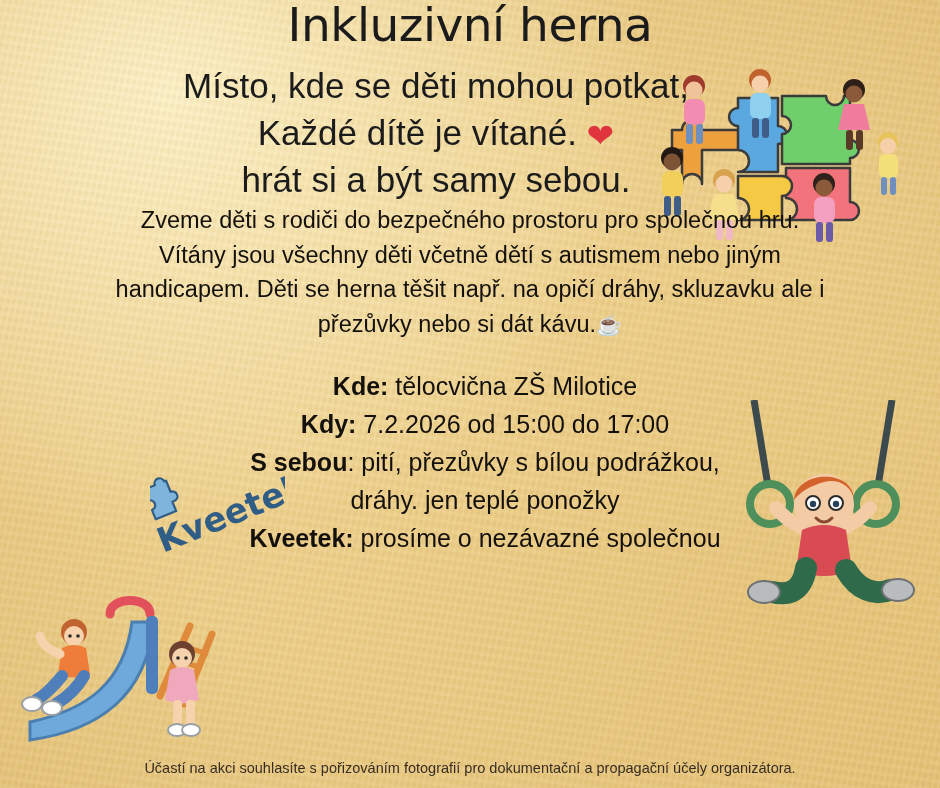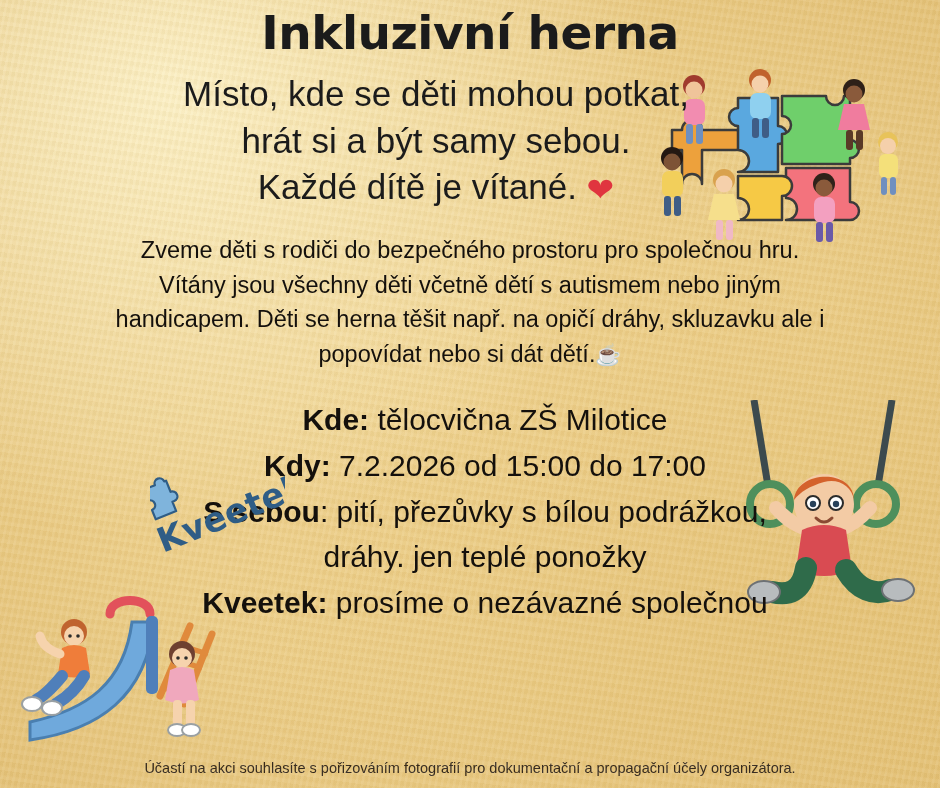--- a/index.html
+++ b/index.html
@@ -30,25 +30,25 @@
     background:
       repeating-linear-gradient(102deg, rgba(255,255,255,0.06) 0px, rgba(255,255,255,0.06) 2px, rgba(180,140,60,0.045) 3px, rgba(180,140,60,0.045) 6px),
       repeating-linear-gradient(8deg, rgba(255,255,255,0.05) 0px, rgba(255,255,255,0.05) 3px, rgba(170,130,50,0.04) 5px, rgba(170,130,50,0.04) 9px);
     opacity: 0.9;
   }
   .layer { position: relative; z-index: 3; }
 
   .title {
     text-align: center;
     font-family: "DejaVu Sans", sans-serif;
-    font-weight: bold;
+    font-weight: normal;
     font-size: 47px;
     letter-spacing: -0.5px;
     color: #1b1b1b;
-    padding-top: 8px;
+    padding-top: 0;
     line-height: 1.05;
   }
   .subtitle {
     text-align: center;
     font-family: "Liberation Sans", sans-serif;
     font-size: 35px;
     color: #1b1b1b;
     line-height: 1.32;
     margin-top: 14px;
     padding-left: 10px;
@@ -58,29 +58,28 @@
     color: #e0353f;
     font-size: 33px;
     vertical-align: -2px;
   }
   .body-text {
     text-align: center;
     font-family: "Liberation Sans", sans-serif;
     font-size: 23.5px;
     color: #14100c;
     line-height: 1.47;
-    margin-top: 22px;
     padding: 0 22px;
   }
   .cup { font-size: 21px; }
 
   .details {
     text-align: center;
     font-family: "Liberation Sans", sans-serif;
-    font-size: 30px;
+    font-size: 25px;
     color: #14100c;
     line-height: 1.52;
     margin-top: 26px;
     padding: 0 120px 0 150px;
   }
   .details b { font-weight: bold; }
 
   .footer {
     position: absolute;
     left: 0;
@@ -262,33 +261,33 @@
       </g>
       <text class="logo-word" x="4" y="80">Kveetek</text>
     </g>
   </svg>
 
   <div class="layer">
     <div class="title">Inkluzivní herna</div>
 
     <div class="subtitle">
       <div>Místo, kde se děti mohou potkat,</div>
-      <div>hrát si a být samy sebou.</div>
       <div>
         <span>Každé dítě je vítané.</span>
         <span class="heart">❤</span>
       </div>
+      <div>hrát si a být samy sebou.</div>
     </div>
 
     <div class="body-text">
       <div>Zveme děti s rodiči do bezpečného prostoru pro společnou hru.</div>
       <div>Vítány jsou všechny děti včetně dětí s autismem nebo jiným</div>
       <div>handicapem. Děti se herna těšit např. na opičí dráhy, skluzavku ale i</div>
       <div>
-        <span>popovídat nebo si dát dětí.</span><span class="cup">☕</span>
+        <span>přezůvky nebo si dát kávu.</span><span class="cup">☕</span>
       </div>
     </div>
 
     <div class="details">
       <div>
         <b>Kde:</b><span> tělocvična ZŠ Milotice</span>
       </div>
       <div>
         <b>Kdy:</b><span> 7.2.2026 od 15:00 do 17:00</span>
       </div>

